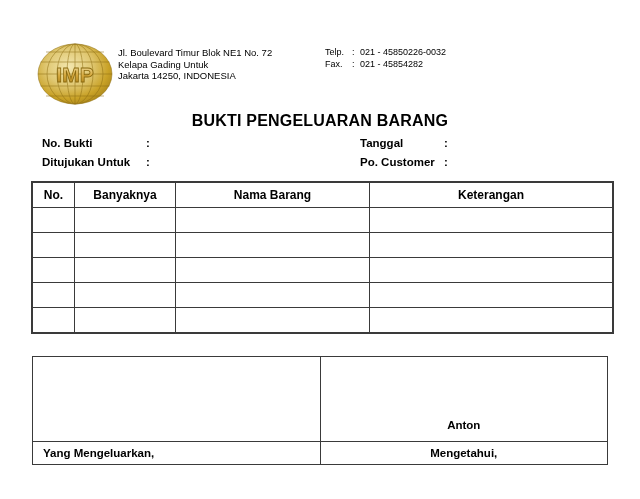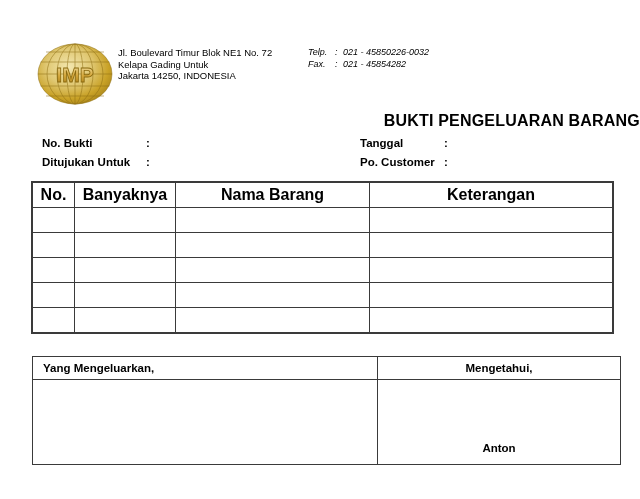--- a/index.html
+++ b/index.html
@@ -62,22 +62,21 @@
   .addr-col {
     width: 190px;
     flex: 0 0 190px;
   }
   .addr-line {
     font-size: 9.5px;
     line-height: 11.5px;
     white-space: nowrap;
   }
   .contact-col {
-    margin-left: 0;
-    font-style: italic;
+    margin-left: 17px;
   }
   .contact-row {
     font-size: 9px;
     line-height: 11.5px;
     white-space: nowrap;
     display: flex;
   }
   .contact-label {
     display: inline-block;
     width: 27px;
@@ -88,21 +87,21 @@
     width: 8px;
     flex: 0 0 8px;
   }
 
   
   .doc-title {
     position: absolute;
     left: 0;
     top: 112px;
     width: 640px;
-    text-align: right;
+    text-align: center;
     font-size: 16px;
     font-weight: bold;
     letter-spacing: 0.2px;
   }
 
   
   .form-area {
     position: absolute;
     left: 38px;
     top: 137px;
@@ -146,21 +145,21 @@
     table-layout: fixed;
   }
   .main-table th,
   .main-table td {
     border: 1px solid #3a3a3a;
     padding: 0;
     background: #ffffff;
   }
   .main-table th {
     height: 24px;
-    font-size: 16px;
+    font-size: 12px;
     font-weight: bold;
     text-align: center;
     vertical-align: middle;
   }
   .main-table td {
     height: 24px;
   }
   .col-no   { width: 41px; }
   .col-qty  { width: 100px; }
   .col-name { width: 193px; }
@@ -345,23 +344,23 @@
         <td></td>
         <td></td>
         <td></td>
       </tr>
     </tbody>
   </table>
 
   <table class="sign-table">
     <tbody>
       <tr>
+        <td class="sign-body-left"></td>
+        <td class="sign-body-right">Anton</td>
+      </tr>
+      <tr>
         <td class="sign-col-left sign-head-left">Yang Mengeluarkan,</td>
         <td class="sign-col-right sign-head-right">Mengetahui,</td>
       </tr>
-      <tr>
-        <td class="sign-body-left"></td>
-        <td class="sign-body-right">Anton</td>
-      </tr>
     </tbody>
   </table>
 
 </div>
 
 </body></html>

